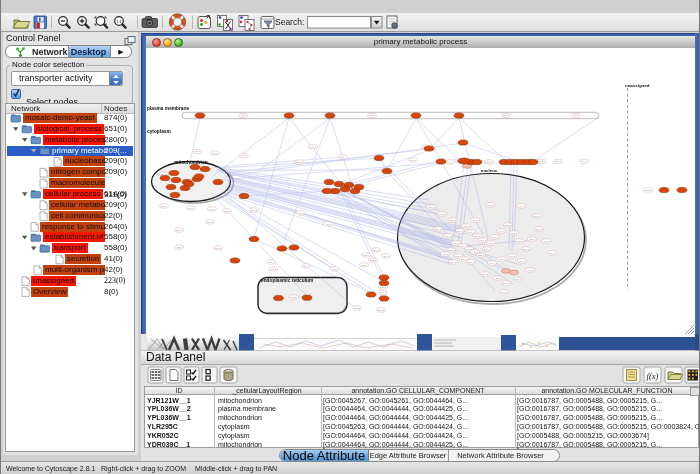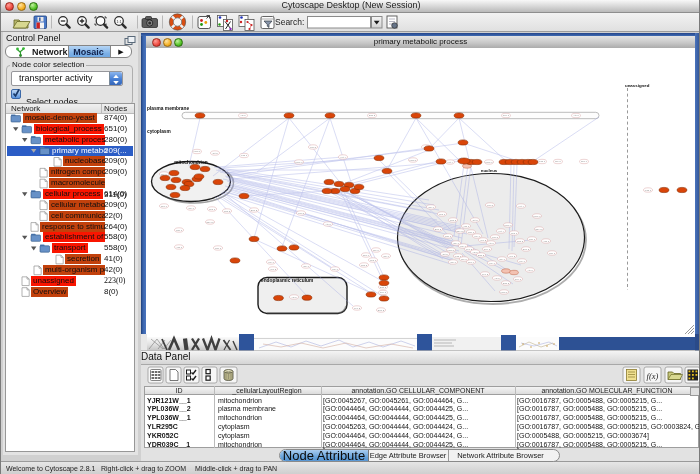--- a/index.html
+++ b/index.html
@@ -18,38 +18,32 @@
 .lg{background:#c2410c;}
 .lr{background:#f91500;}
 #nframe-l{left:140px;top:33px;width:5px;height:318px;background:linear-gradient(90deg,#1e3e78,#3a64ad 40%,#4a74bd);}
 #nframe-r{left:694px;top:33px;width:6px;height:304px;background:linear-gradient(90deg,#4a74bd,#2a4a88);}
 #nframe-t{left:140px;top:33px;width:560px;height:3px;background:linear-gradient(#24458a,#3f6ab2);}
 #ntitle{left:145px;top:36px;width:549px;height:12px;background:linear-gradient(#e4e4e4,#c6c6c6 60%,#ababab);border-bottom:1px solid #7f7f7f;}
 #ntitle .t{width:100%;text-align:center;font-size:8px;line-height:12px;color:#111;}
 #canvas{left:145px;top:48px;width:549px;height:287px;background:#ffffff;}
 #dpanel{left:140px;top:351px;width:560px;height:110px;background:#e2e2e2;}
 #dphead{left:140px;top:351px;width:560px;height:13px;background:linear-gradient(#f4f4f4,#d5d5d5);border-bottom:1px solid #a8a8a8;}
-#dphead .t{font-size:10px;line-height:12px;color:#111;}
+#dphead .t{padding-left:5px;font-size:12px;line-height:12px;color:#111;}
 #statusbar{left:0;top:461px;width:700px;height:13px;background:linear-gradient(#e6e6e6,#cdcdcd);border-top:1px solid #9a9a9a;font-size:7px;color:#222;}
 .st{position:absolute;top:3px;}
 .dtrow{position:absolute;font-size:7px;color:#141414;white-space:nowrap;height:9px;line-height:9px;}
 .dc1{position:absolute;left:6px;font-weight:bold;}
 .dc2{position:absolute;left:77px;}
 .dc3{position:absolute;left:182px;}
 .dc4{position:absolute;left:376px;}
 </style>
 </head>
 <body>
 <div id="win">
-  <div id="tbar" class="abs">
-      <div class="t">Cytoscape Desktop (New Session)</div>
-    <div class="light" style="left:4px;background:radial-gradient(circle at 35% 30%,#ff9d97,#ee4b40 60%,#b02c24);border:0.5px solid #99261e;"></div>
-    <div class="light" style="left:16px;background:radial-gradient(circle at 35% 30%,#ffe2a0,#f5b023 60%,#c07d10);border:0.5px solid #9a6a10;"></div>
-    <div class="light" style="left:28px;background:radial-gradient(circle at 35% 30%,#c2f0a0,#53c225 60%,#2e8212);border:0.5px solid #2a700f;"></div>
-  </div>
   <div id="toolbar" class="abs"><svg width="700" height="18" viewBox="0 0 700 18">
     <g stroke="#b8b8b8" stroke-width="1">
           <path d="M50.5,2.5v13M136.5,2.5v13M161.5,2.5v13M191.5,2.5v13M272.5,2.5v13"></path>
         </g>
     <path d="M13,7 h5 l2,2 h7 v6 h-14 z" fill="#b9b96e" stroke="#62621f" stroke-width="0.8"></path>
     <path d="M12,15 L16,8.5 L29,8.5 L25,15 Z" fill="#d8d890" stroke="#6b6b28" stroke-width="0.8"></path>
     <rect x="33" y="3" width="12.5" height="12.5" rx="1" fill="#4a79c8" stroke="#1c3f7c" stroke-width="0.8"></rect>
     <rect x="36.5" y="4" width="6" height="4.5" fill="#e8e8e8"></rect>
         <rect x="38" y="4.5" width="1.6" height="3.5" fill="#3a5a9a"></rect>
     <rect x="35.5" y="9.5" width="7.5" height="6" fill="#f4f4f4"></rect>
@@ -121,21 +115,21 @@
   </svg></div>
   <div id="cp" class="abs"></div>
   <div id="cph" class="abs">Control Panel</div>
   <svg class="abs" style="left:123px;top:36px;" width="12" height="10" viewBox="0 0 12 10">
     <rect x="1" y="2.5" width="7" height="6" fill="none" stroke="#5a6a7a" stroke-width="1"></rect>
     <rect x="4" y="0.5" width="7" height="6" fill="#eef2f6" stroke="#5a6a7a" stroke-width="1"></rect>
   </svg>
   <div class="abs" style="left:4px;top:45px;width:127px;height:13px;background:#fff;border:1px solid #858585;border-radius:6px;box-sizing:border-box;overflow:hidden;">
     <div class="abs" style="left:62px;top:0;width:41px;height:13px;background:linear-gradient(#b5d5f5,#79aee6 60%,#6ea6e2);border-left:1px solid #858585;border-right:1px solid #858585;"></div>
     <div class="abs" style="left:26px;top:0;font-size:9px;font-weight:bold;color:#1a1a1a;line-height:12px;">Network</div>
-    <div class="abs" style="left:62px;top:0;width:41px;height:13px;font-size:9px;font-weight:bold;color:#10204a;text-align:center;line-height:12px;">Mosaic</div>
+    <div class="abs" style="left:62px;top:0;width:41px;height:13px;font-size:9px;font-weight:bold;color:#10204a;text-align:center;line-height:12px;">Desktop</div>
     <div class="abs" style="left:103px;top:0;width:24px;height:13px;text-align:center;line-height:12px;font-size:7px;color:#111;">▶</div>
   </div>
   <svg class="abs" style="left:15px;top:47px;" width="9" height="10" viewBox="0 0 9 10">
     <path d="M4.5,9 V4 M4.5,5.5 L1.5,2.5 M4.5,4.5 L7.5,2" stroke="#2f9e2f" stroke-width="1.1" fill="none"></path>
     <circle cx="1.5" cy="2" r="1.4" fill="#37b837"></circle>
       <circle cx="7.5" cy="1.6" r="1.4" fill="#37b837"></circle>
       <circle cx="4.5" cy="8.5" r="1.4" fill="#2a8a2a"></circle>
   </svg>
   <div class="abs" style="left:5px;top:65px;width:127px;height:40px;border:1px solid #aeaeae;border-radius:4px;box-sizing:border-box;"></div>
   <div class="abs" style="left:9px;top:61px;height:8px;background:#e3e3e3;padding:0 2px;font-size:8px;color:#111;line-height:8px;">Node color selection</div>

